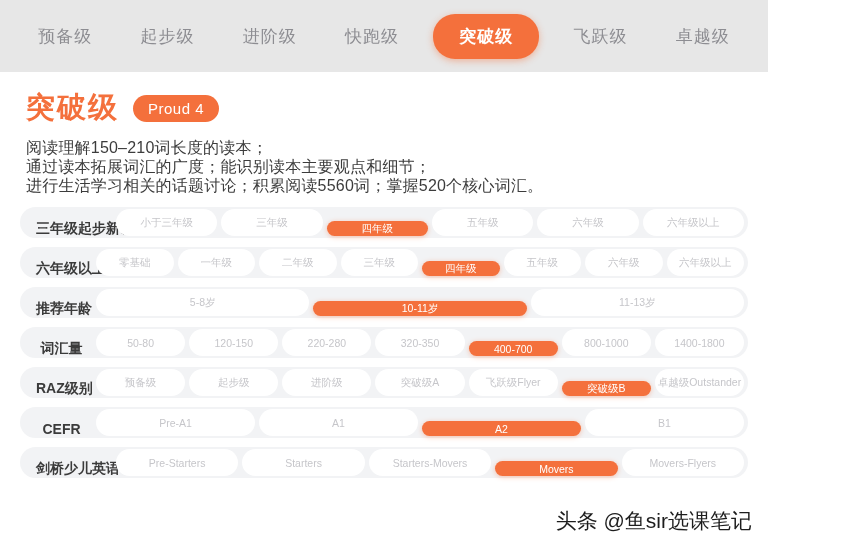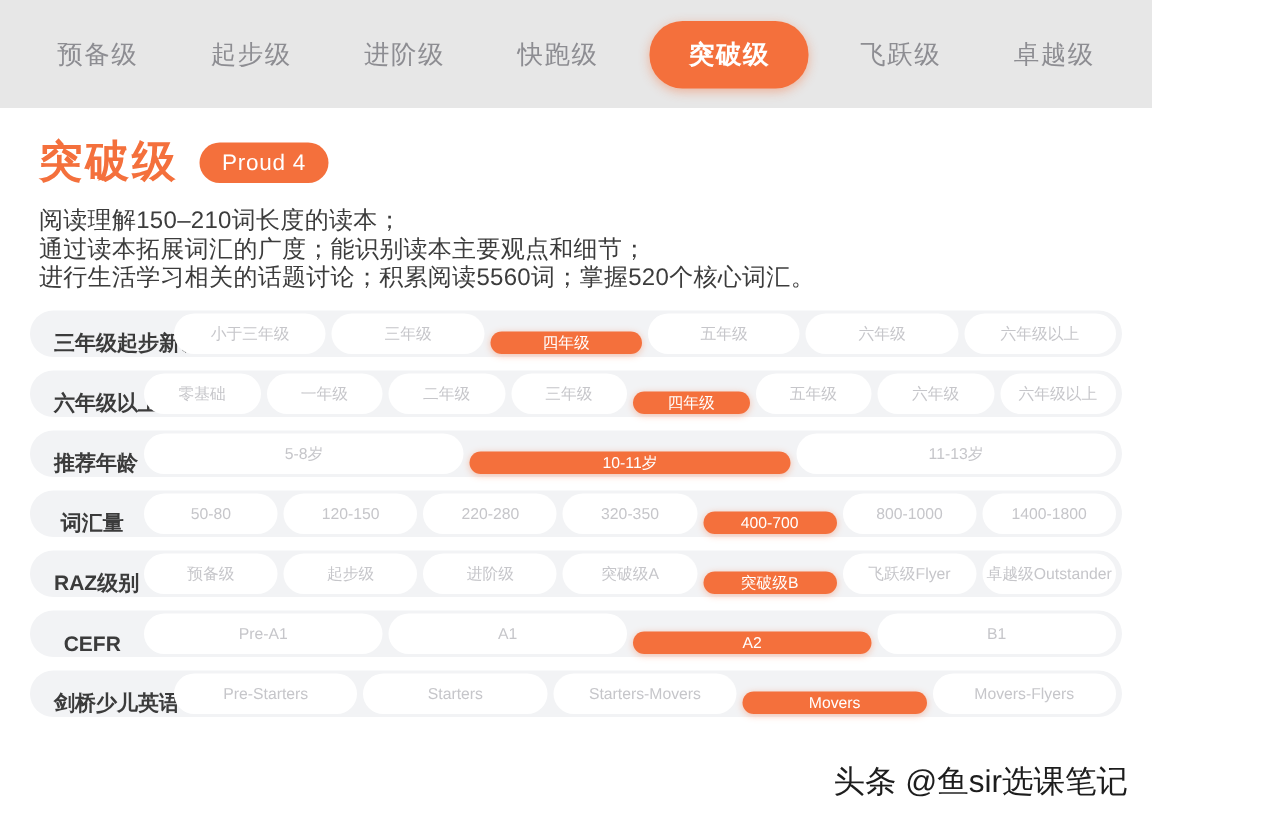--- a/index.html
+++ b/index.html
@@ -195,22 +195,22 @@
           <div class="opt">1400-1800</div>
         </div>
       </div>
       <div class="row">
         <div class="row-label" style="width: 72px;">RAZ级别</div>
         <div class="opts">
           <div class="opt">预备级</div>
           <div class="opt">起步级</div>
           <div class="opt">进阶级</div>
           <div class="opt">突破级A</div>
+          <div class="opt">飞跃级Flyer</div>
           <div class="opt active">突破级B</div>
-          <div class="opt">飞跃级Flyer</div>
           <div class="opt">卓越级Outstander</div>
         </div>
       </div>
       <div class="row">
         <div class="row-label" style="width: 72px;">CEFR</div>
         <div class="opts">
           <div class="opt">Pre-A1</div>
           <div class="opt">A1</div>
           <div class="opt active">A2</div>
           <div class="opt">B1</div>

